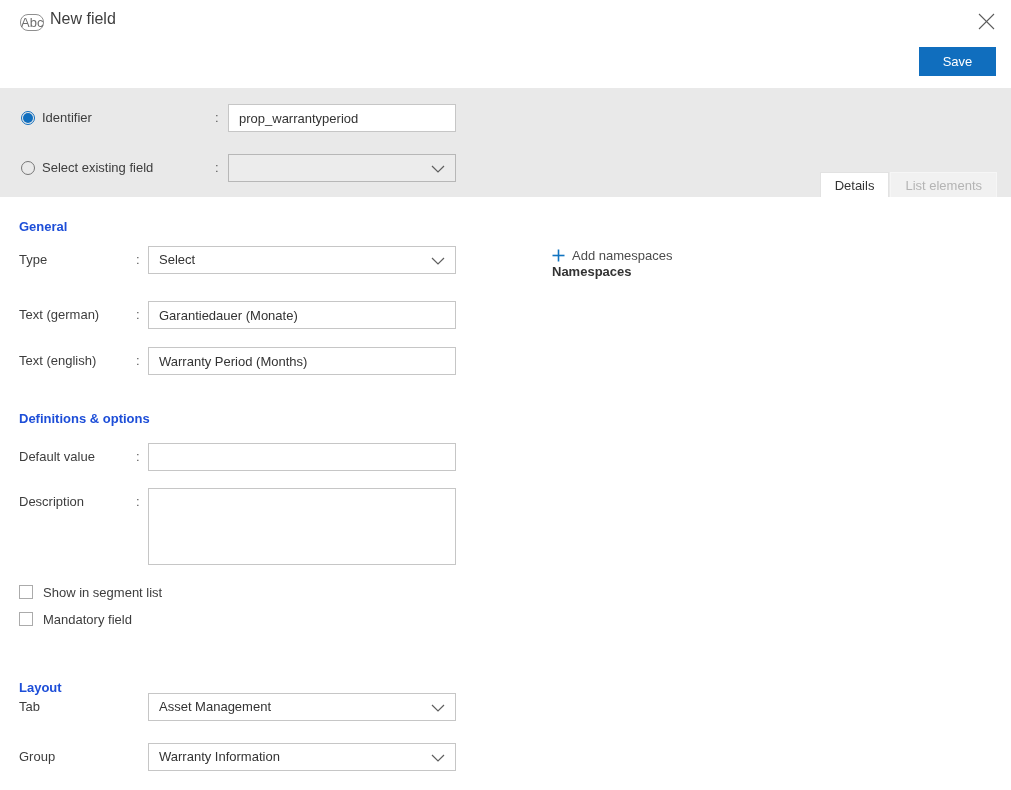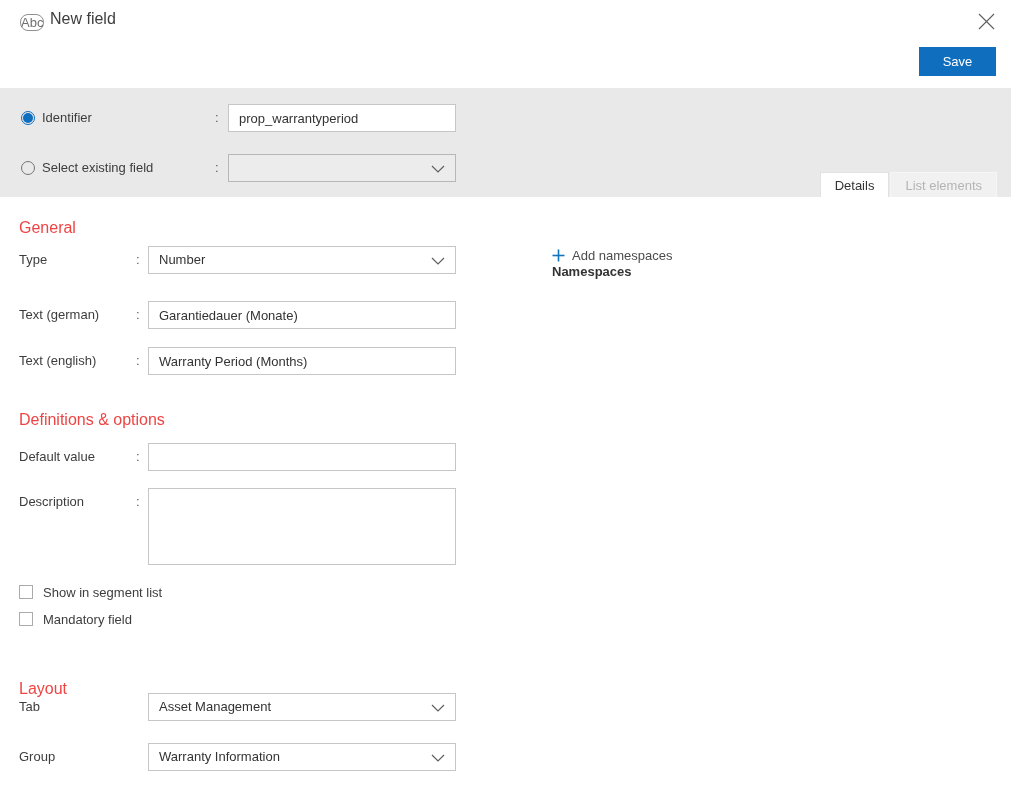--- a/index.html
+++ b/index.html
@@ -68,21 +68,21 @@
     padding:0 14px; line-height:25px; font-size:13px; cursor:pointer;
   }
   .tab.active { background:#fff; color:#333; border:1px solid #e2e2e2; border-bottom:none; }
   .tab.inactive { background:#f1f1f1; color:#b4b4b4; margin-left:1px; border:1px solid #f6f6f6; border-bottom:none; }
 
   
   .main { position:absolute; top:197px; left:0; width:100%; height:593px; background:#fff; }
   .col-left { position:absolute; left:19px; top:0; width:437px; height:100%; }
   .col-right { position:absolute; left:552px; top:0; width:300px; height:100%; }
 
-  .sec-heading { position:absolute; left:0; font-weight:400; font-size:16px; color:#ef4444; }
+  .sec-heading { position:absolute; left:0; font-weight:700; font-size:13px; color:#1d4ed8; }
   .frow { position:absolute; left:0; width:437px; }
   .frow .flabel { position:absolute; left:0; top:0; line-height:28px; color:#3d3d3d; }
   .frow .flabel.top { line-height:16px; top:6px; }
   .frow .colon { position:absolute; left:117px; top:0; line-height:28px; color:#5a5a5a; }
   .frow .control { position:absolute; left:129px; top:0; width:308px; }
   .frow .control .selectbox, .frow .control input.textbox { width:308px; }
 
   textarea.textarea {
     width:308px; height:77px; border:1px solid #c6c6c6; background:#fff; resize:none;
     font-family:"Liberation Sans",sans-serif; font-size:13px; color:#333;
@@ -154,21 +154,21 @@
 
     <div class="col-left">
 
       <div class="sec-heading" style="top:22px">General</div>
 
       <div class="frow" style="top:49px; height:28px">
         <span class="flabel">Type</span>
         <span class="colon">:</span>
         <span class="control">
           <div class="selectbox">
-            <span>Number</span>
+            <span>Select</span>
             <svg class="chev" width="14" height="8" viewBox="0 0 14 8">
               <path d="M1 1 L7 7 L13 1" fill="none" stroke="#5f5f5f" stroke-width="1.2"></path>
             </svg>
           </div>
         </span>
       </div>
 
       <div class="frow" style="top:104px; height:28px">
         <span class="flabel">Text (german)</span>
         <span class="colon">:</span>

